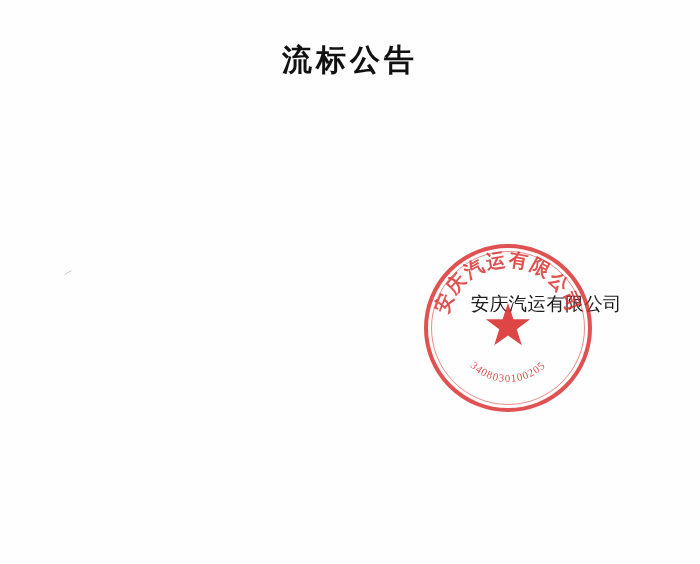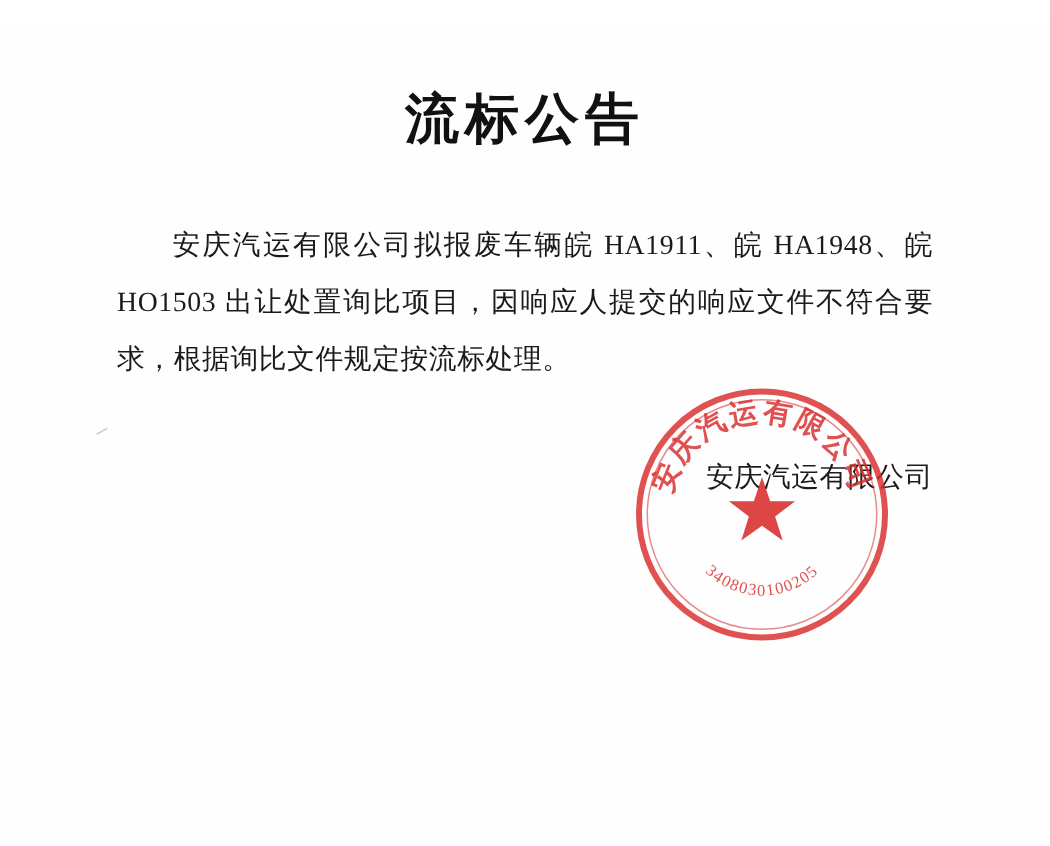--- a/index.html
+++ b/index.html
@@ -16,24 +16,24 @@
     position: relative;
   }
   .page {
     position: relative;
     width: 700px;
     height: 564px;
     background: #fefefe;
   }
   .doc-title {
     text-align: center;
-    font-size: 36px;
+    font-size: 30px;
     font-weight: bold;
     letter-spacing: 4px;
-    margin: 15px;
+    margin: 0;
     padding-top: 40px;
     color: #111;
     font-family: "Liberation Serif", "DejaVu Serif", serif;
   }
   .body-block {
     margin: 42px 78px 0 78px;
     font-size: 18.5px;
     line-height: 2.05;
     text-align: justify;
     text-justify: inter-ideograph;
@@ -121,23 +121,20 @@
     transform: rotate(-28deg);
   }
 </style>
 </head>
 <body>
 
 <div class="page">
 
   <h1 class="doc-title">流标公告</h1>
 
-  <div class="body-block">
-    <p>安庆汽运有限公司拟报废车辆皖 HA1911、皖 HA1948、皖 HO1503 出让处置询比项目，因响应人提交的响应文件不符合要求，根据询比文件规定按流标处理。</p>
-  </div>
 
   <div class="sign-block">
     <div class="sign-line">安庆汽运有限公司</div>
   </div>
 
   <div class="seal">
     <div class="seal-ring"></div>
     <div class="seal-ring inner"></div>
     <svg class="seal-svg" viewBox="0 0 168 168">
       <defs>

